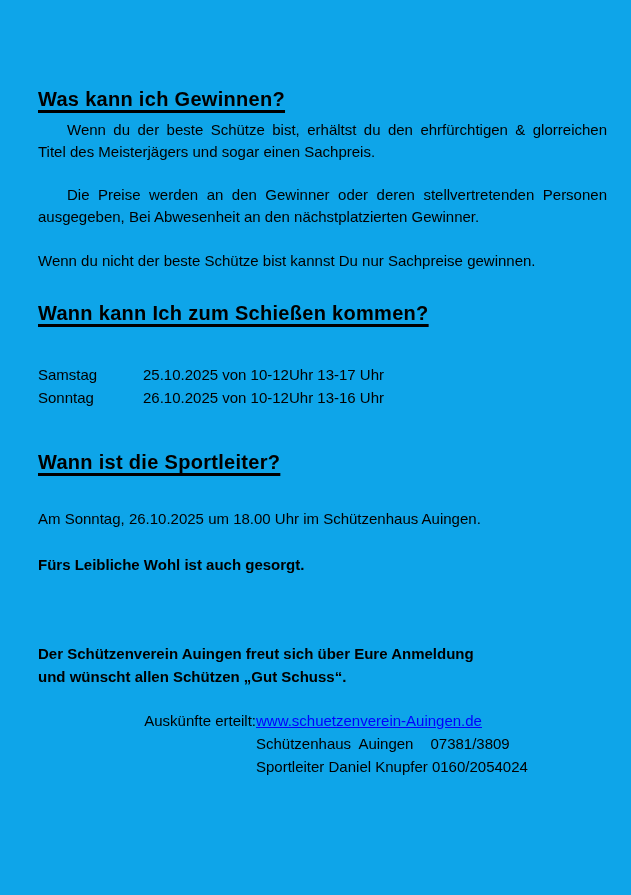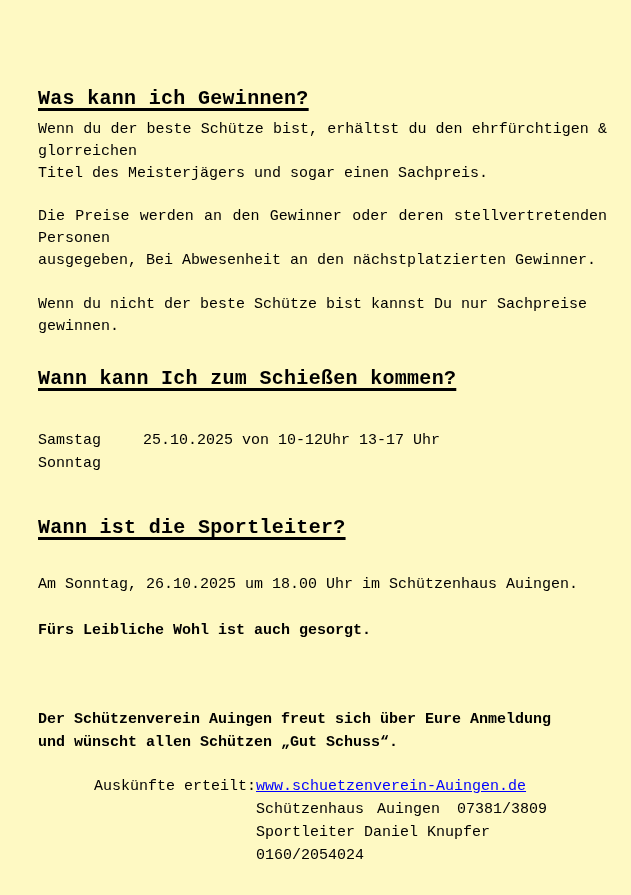--- a/index.html
+++ b/index.html
@@ -1,39 +1,39 @@
 <!DOCTYPE html>
 <html><head>
 <meta charset="utf-8">
 <style>
   * { margin: 0; padding: 0; box-sizing: border-box; }
   html, body { background: #ffffff; }
   .page {
     position: relative;
     width: 631px;
     height: 895px;
-    background: #fef9c3;
+    background: #0ea5e9;
     color: #000000;
-    font-family: Liberation Mono, monospace;
+    font-family: Liberation Sans, sans-serif;
     font-size: 15px;
     line-height: 22px;
     padding: 86px 24px 0 38px;
     overflow: hidden;
   }
   .heading {
     font-size: 20px;
     font-weight: bold;
     line-height: 26px;
     letter-spacing: 0.3px;
     text-decoration: underline;
     text-decoration-thickness: 2.5px;
     text-underline-offset: 4px;
   }
   .para { margin-top: 0; }
-  .line-just { text-align: justify; text-align-last: justify; }
+  .line-just { text-align: justify; text-align-last: justify; margin-left: 29px; }
   .line-left { text-align: left; }
   .mt-p1 { margin-top: 7px; }
   .mt-p2 { margin-top: 22px; }
   .mt-p3 { margin-top: 21px; }
   .mt-h2 { margin-top: 28px; }
   .mt-sched { margin-top: 37px; }
   .mt-h3 { margin-top: 40px; }
   .mt-ceremony { margin-top: 33px; }
   .mt-catering { margin-top: 24px; }
   .mt-closing { margin-top: 66px; }
@@ -76,20 +76,21 @@
 
   <div class="heading mt-h2">Wann kann Ich zum Schießen kommen?</div>
 
   <div class="mt-sched">
     <div class="sched-row">
       <span class="sched-day">Samstag</span>
       <span class="sched-time">25.10.2025 von 10-12Uhr 13-17 Uhr</span>
     </div>
     <div class="sched-row">
       <span class="sched-day">Sonntag</span>
+      <span class="sched-time">26.10.2025 von 10-12Uhr 13-16 Uhr</span>
     </div>
   </div>
 
   <div class="heading mt-h3">Wann ist die Sportleiter?</div>
 
   <div class="para mt-ceremony">
     <div class="line-left">Am Sonntag, 26.10.2025 um 18.00 Uhr im Schützenhaus Auingen.</div>
   </div>
 
   <div class="para mt-catering bold">

